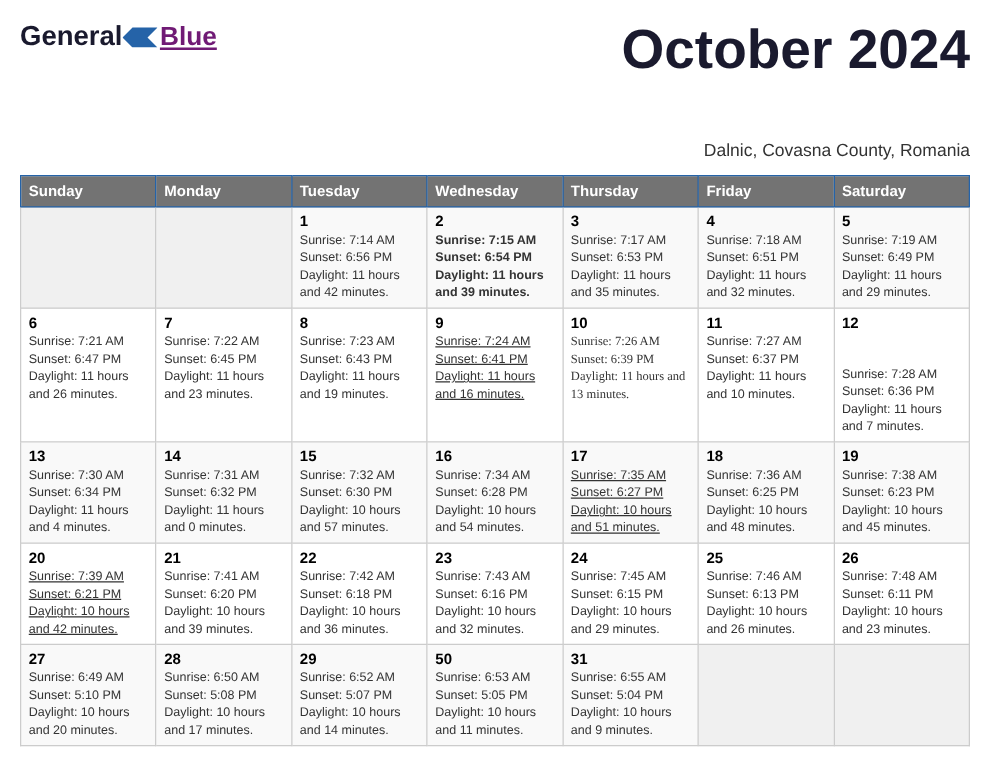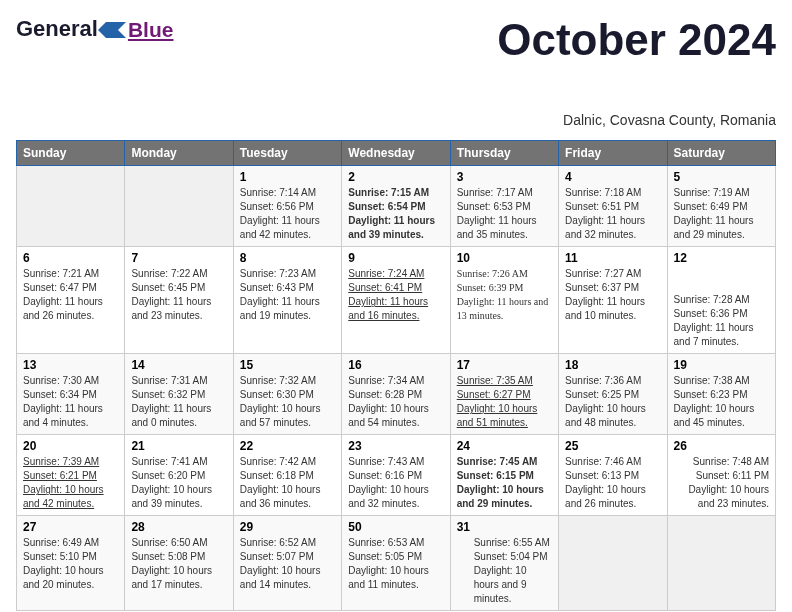--- a/index.html
+++ b/index.html
@@ -251,33 +251,33 @@
 Daylight: 10 hours and 36 minutes.</div>
         </td>
         <td>
           <span class="day-num">23</span>
           <div class="day-info" style="white-space: pre-line;">Sunrise: 7:43 AM
 Sunset: 6:16 PM
 Daylight: 10 hours and 32 minutes.</div>
         </td>
         <td>
           <span class="day-num">24</span>
-          <div class="day-info" style="white-space: pre-line; font-weight: bold;">Sunrise: 7:45 AM
+          <div class="day-info" style="white-space: pre-line;">Sunrise: 7:45 AM
 Sunset: 6:15 PM
 Daylight: 10 hours and 29 minutes.</div>
         </td>
         <td>
           <span class="day-num">25</span>
           <div class="day-info" style="white-space: pre-line;">Sunrise: 7:46 AM
 Sunset: 6:13 PM
 Daylight: 10 hours and 26 minutes.</div>
         </td>
         <td>
           <span class="day-num">26</span>
-          <div class="day-info" style="white-space: pre-line; text-align: right;">Sunrise: 7:48 AM
+          <div class="day-info" style="white-space: pre-line;">Sunrise: 7:48 AM
 Sunset: 6:11 PM
 Daylight: 10 hours and 23 minutes.</div>
         </td>
       </tr>
       <tr>
         <td>
           <span class="day-num">27</span>
           <div class="day-info" style="white-space: pre-line;">Sunrise: 6:49 AM
 Sunset: 5:10 PM
 Daylight: 10 hours and 20 minutes.</div>
@@ -295,21 +295,21 @@
 Daylight: 10 hours and 14 minutes.</div>
         </td>
         <td>
           <span class="day-num">50</span>
           <div class="day-info" style="white-space: pre-line;">Sunrise: 6:53 AM
 Sunset: 5:05 PM
 Daylight: 10 hours and 11 minutes.</div>
         </td>
         <td>
           <span class="day-num">31</span>
-          <div class="day-info" style="white-space: pre-line; margin-left: 17px;">Sunrise: 6:55 AM
+          <div class="day-info" style="white-space: pre-line;">Sunrise: 6:55 AM
 Sunset: 5:04 PM
 Daylight: 10 hours and 9 minutes.</div>
         </td>
         <td class="empty-cell"></td>
         <td class="empty-cell"></td>
       </tr>
     </tbody>
 </table>
 
 </body></html>

